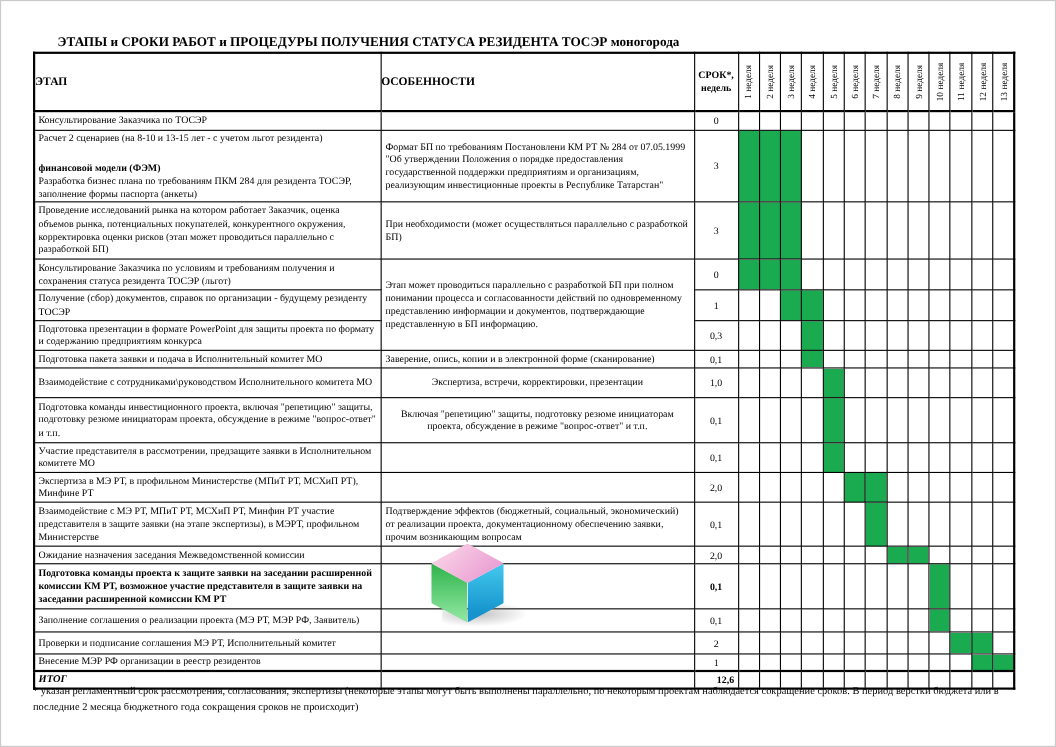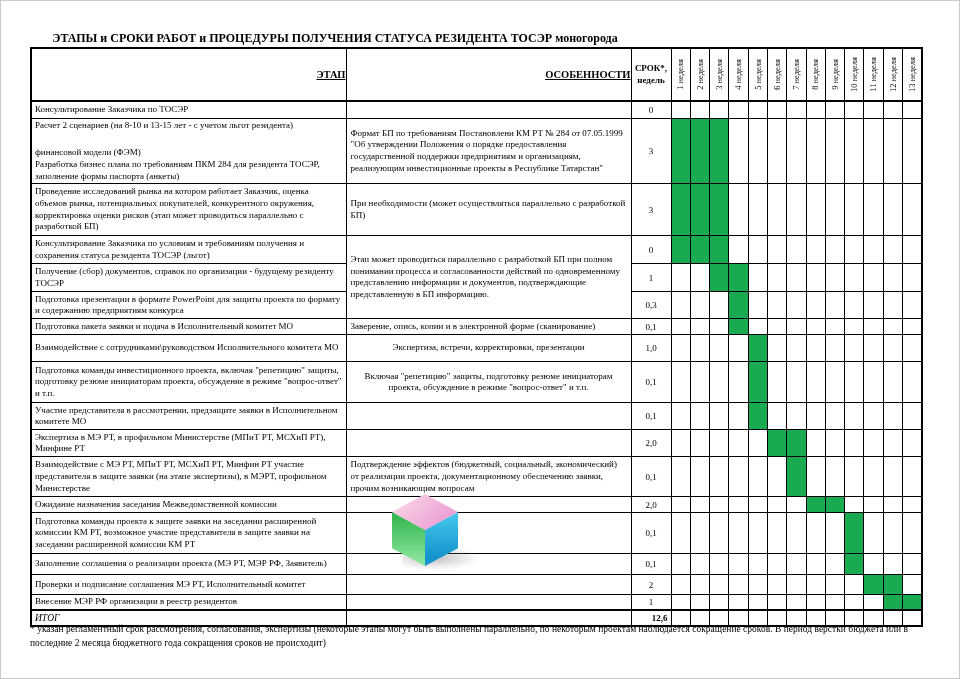--- a/index.html
+++ b/index.html
@@ -14,21 +14,21 @@
     position:absolute; top:31px; left:25px; width:620px;
     text-align:center; font-weight:bold; font-size:12px; white-space:nowrap;
   }
   table.gantt {
     position:absolute; top:47px; left:30px; width:893px;
     border-collapse:collapse; table-layout:fixed;
     border:2px solid #000;
   }
   .gantt th, .gantt td { border:1px solid #000; padding:0; overflow:hidden; }
   .gantt thead th { border-bottom:2px solid #000; height:53px; vertical-align:middle; }
-  th.stage-h, th.features-h { font-size:10.5px; font-weight:bold; text-align:right;text-decoration:underline; }
+  th.stage-h, th.features-h { font-size:10.5px; font-weight:bold; text-align:left; }
   th.term-h { font-size:9px; font-weight:bold; line-height:1.25; padding:0 1px; }
   th.week-h { text-align:center; font-weight:normal; }
   .rot {
     writing-mode:vertical-rl; transform:rotate(180deg);
     font-size:8.5px; font-weight:normal; line-height:1;
     margin:0 auto; white-space:nowrap;
   }
   td.stage { font-size:9px; line-height:1.3; padding:1px 3px; vertical-align:middle; }
   td.features { font-size:9px; line-height:1.3; padding:1px 4px; vertical-align:middle; }
   td.features.center { text-align:center; }
@@ -147,21 +147,21 @@
         <td class="week"></td>
         <td class="week"></td>
         <td class="week"></td>
         <td class="week"></td>
         <td class="week"></td>
         <td class="week"></td>
       </tr>
       <tr style="height: 62px;">
         <td class="stage">
           <div>Расчет 2 сценариев (на 8-10 и 13-15 лет - с учетом льгот резидента)</div>
-          <div style="font-weight: normal; margin-top: 16px;">финансовой модели (ФЭМ)</div>
+          <div style="font-weight: bold; margin-top: 16px;">финансовой модели (ФЭМ)</div>
           <div>Разработка бизнес плана по требованиям ПКМ 284 для резидента ТОСЭР, заполнение формы паспорта (анкеты)</div>
         </td>
         <td class="features">Формат БП по требованиям Постановлени КМ РТ № 284 от 07.05.1999 "Об утверждении Положения о порядке предоставления государственной поддержки предприятиям и организациям, реализующим инвестиционные проекты в Республике Татарстан"</td>
         <td class="term">3</td>
         <td class="week on"></td>
         <td class="week on"></td>
         <td class="week on"></td>
         <td class="week"></td>
         <td class="week"></td>
         <td class="week"></td>
@@ -384,21 +384,21 @@
         <td class="week"></td>
         <td class="week"></td>
         <td class="week"></td>
         <td class="week on"></td>
         <td class="week on"></td>
         <td class="week"></td>
         <td class="week"></td>
         <td class="week"></td>
         <td class="week"></td>
       </tr>
-      <tr style="height: 41px;">
+      <tr style="height: 41px; font-weight: bold;">
         <td class="stage">
           <div>Подготовка команды проекта к защите заявки на заседании расширенной комиссии КМ РТ, возможное участие представителя в защите заявки на заседании расширенной комиссии КМ РТ</div>
         </td>
         <td class="features"></td>
         <td class="term">0,1</td>
         <td class="week"></td>
         <td class="week"></td>
         <td class="week"></td>
         <td class="week"></td>
         <td class="week"></td>
@@ -466,21 +466,21 @@
         <td class="week"></td>
         <td class="week"></td>
         <td class="week"></td>
         <td class="week"></td>
         <td class="week"></td>
         <td class="week on"></td>
         <td class="week on"></td>
       </tr>
       <tr class="total" style="height: 14px;">
         <td class="stage">
-          <div style="font-weight: normal;">ИТОГ</div>
+          <div style="font-weight: bold;">ИТОГ</div>
         </td>
         <td class="features"></td>
         <td class="term">12,6</td>
         <td class="week"></td>
         <td class="week"></td>
         <td class="week"></td>
         <td class="week"></td>
         <td class="week"></td>
         <td class="week"></td>
         <td class="week"></td>

